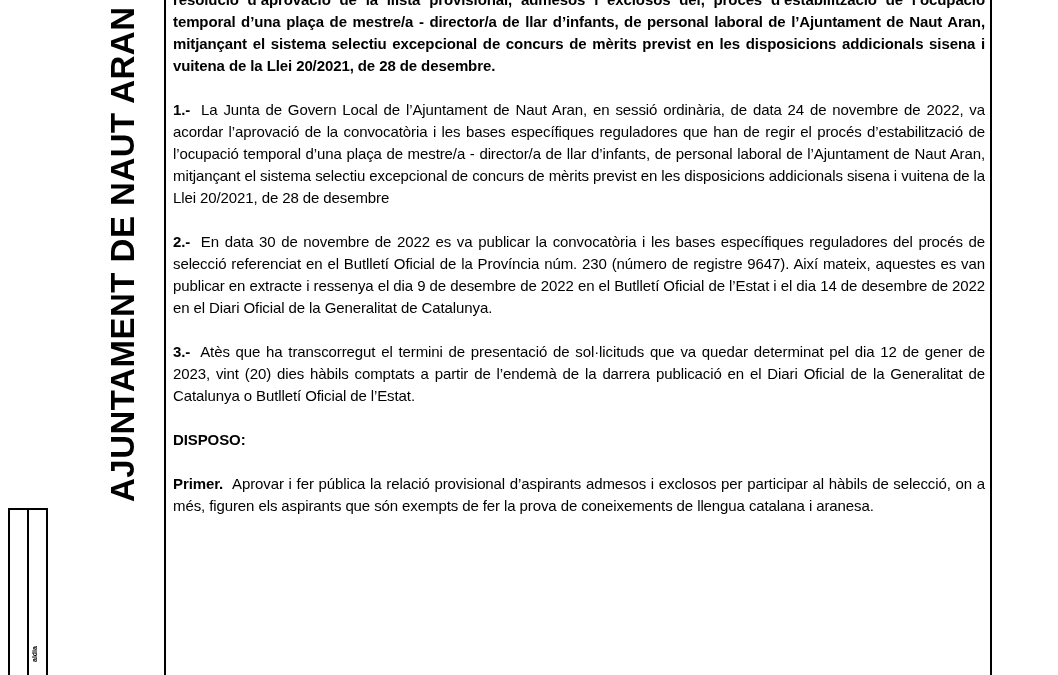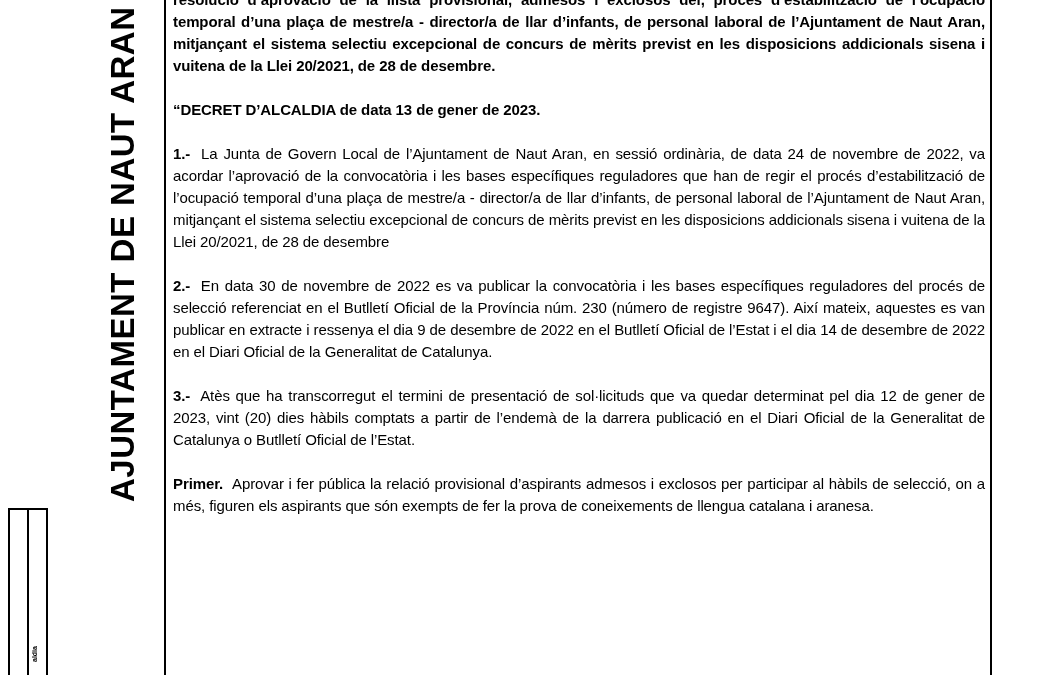--- a/index.html
+++ b/index.html
@@ -99,40 +99,40 @@
     <div id="stamp-tiny">aldia</div>
   </div>
 
   <div id="doc-body">
 
     <p class="bold">
       <span>resolució d’aprovació de la llista provisional, admesos i exclosos del, procés d’estabilització de l’ocupació temporal d’una plaça de mestre/a - director/a de llar d’infants, de personal laboral de l’Ajuntament de Naut Aran, mitjançant el sistema selectiu excepcional de concurs de mèrits previst en les disposicions addicionals sisena i vuitena de la Llei 20/2021, de 28 de desembre.</span>
     </p>
 
 
-    <p class="bold">
-      <span>“DECRET D’ALCALDIA de data 13 de gener de 2023.</span>
-    </p>
 
     <p>
       <span class="lead">1.-</span>
       <span>La Junta de Govern Local de l’Ajuntament de Naut Aran, en sessió ordinària, de data 24 de novembre de 2022, va acordar l’aprovació de  la convocatòria i les bases específiques reguladores que han de regir el procés d’estabilització de l’ocupació temporal d’una plaça de mestre/a - director/a de llar d’infants, de personal laboral de l’Ajuntament de Naut Aran, mitjançant el sistema selectiu excepcional de concurs de mèrits previst en les disposicions addicionals sisena i vuitena de la Llei 20/2021, de 28 de desembre</span>
     </p>
 
     <p>
       <span class="lead">2.-</span>
       <span>En data 30 de novembre de 2022 es va publicar la convocatòria i les bases específiques reguladores del procés de selecció referenciat en el Butlletí Oficial de la Província núm. 230 (número de registre 9647). Així mateix, aquestes es van publicar en extracte i ressenya el dia 9 de desembre de 2022 en el Butlletí Oficial de l’Estat i el dia 14 de desembre de 2022 en el  Diari Oficial de la Generalitat de Catalunya.</span>
     </p>
 
     <p>
       <span class="lead">3.-</span>
       <span>Atès que ha transcorregut el termini de presentació de sol·licituds que va quedar determinat pel dia 12 de gener de 2023, vint (20) dies hàbils comptats a partir de l’endemà de la darrera publicació en el Diari Oficial de la Generalitat de Catalunya o Butlletí Oficial de l’Estat.</span>
     </p>
 
 
+    <p class="bold">
+      <span>DISPOSO:</span>
+    </p>
 
     <p>
       <span class="lead">Primer.</span>
       <span>Aprovar i fer pública la relació provisional d’aspirants admesos i exclosos per participar al hàbils de selecció, on a més, figuren els aspirants que són exempts de fer la prova de coneixements de llengua catalana i aranesa.</span>
     </p>
 
   </div>
 
 </div>
 

